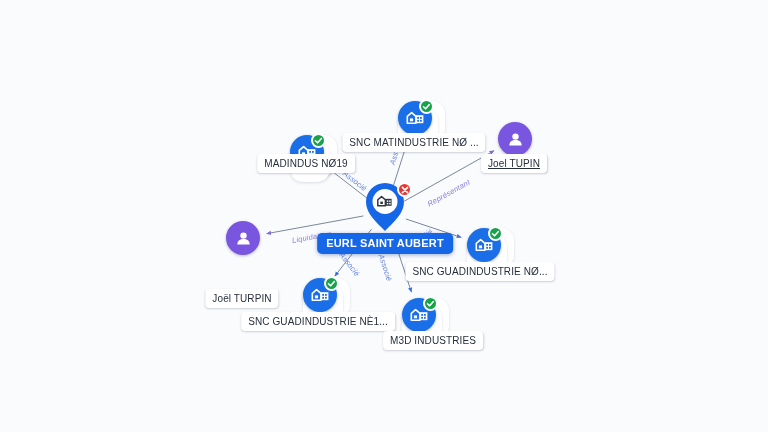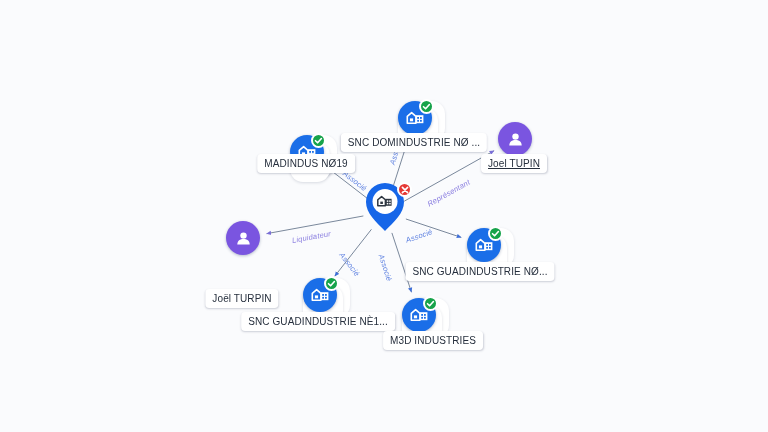--- a/index.html
+++ b/index.html
@@ -166,21 +166,21 @@
             <rect x="11.2" y="10.9" width="1.8" height="1.8" fill="#1a6ee8"></rect>
             <rect x="14.0" y="10.9" width="1.8" height="1.8" fill="#1a6ee8"></rect>
           </svg>
         </div>
         <div class="badge ok">
           <svg width="9" height="9" viewBox="0 0 9 9">
             <path d="M1.5 4.7 L3.6 6.8 L7.4 2.5" fill="none" stroke="#ffffff" stroke-width="1.6" stroke-linecap="round" stroke-linejoin="round"></path>
           </svg>
         </div>
       </div>
-      <div class="label" style="left: 414px; top: 133px;">SNC DOMINDUSTRIE NØ ...</div>
+      <div class="label" style="left: 414px; top: 133px;">SNC MATINDUSTRIE NØ ...</div>
       <div class="node" style="left: 307px; top: 152px;">
         <div class="stack s1"></div>
         <div class="stack s2"></div>
         <div class="stack s3"></div>
         <div class="circ company">
           <svg width="19" height="19" viewBox="0 0 19 19">
             <path d="M1.3 14.2 L1.3 7.3 L5.6 3.6 L9.9 7.3 L9.9 14.2 Z" fill="none" stroke="#ffffff" stroke-width="1.6" stroke-linejoin="round"></path>
             <path d="M9.9 14.2 L9.9 6.2 L17.4 6.2 L17.4 14.2 Z" fill="#ffffff"></path>
             <rect x="3.9" y="9.4" width="3.2" height="2.9" fill="#ffffff"></rect>
             <rect x="11.2" y="8.0" width="1.8" height="1.8" fill="#1a6ee8"></rect>
@@ -298,14 +298,15 @@
         </g>
       </svg>
     </div>
     <div class="badge stop">
       <svg width="8" height="8" viewBox="0 0 8 8">
         <path d="M1.4 1.4 L6.6 6.6 M6.6 1.4 L1.4 6.6" stroke="#ffffff" stroke-width="1.6" stroke-linecap="round"></path>
       </svg>
     </div>
   </div>
 
+  <div class="label primary" id="root-label" style="left: 385px; top: 233px;">EURL SAINT AUBERT</div>
 
 </div>
 
 </body></html>

